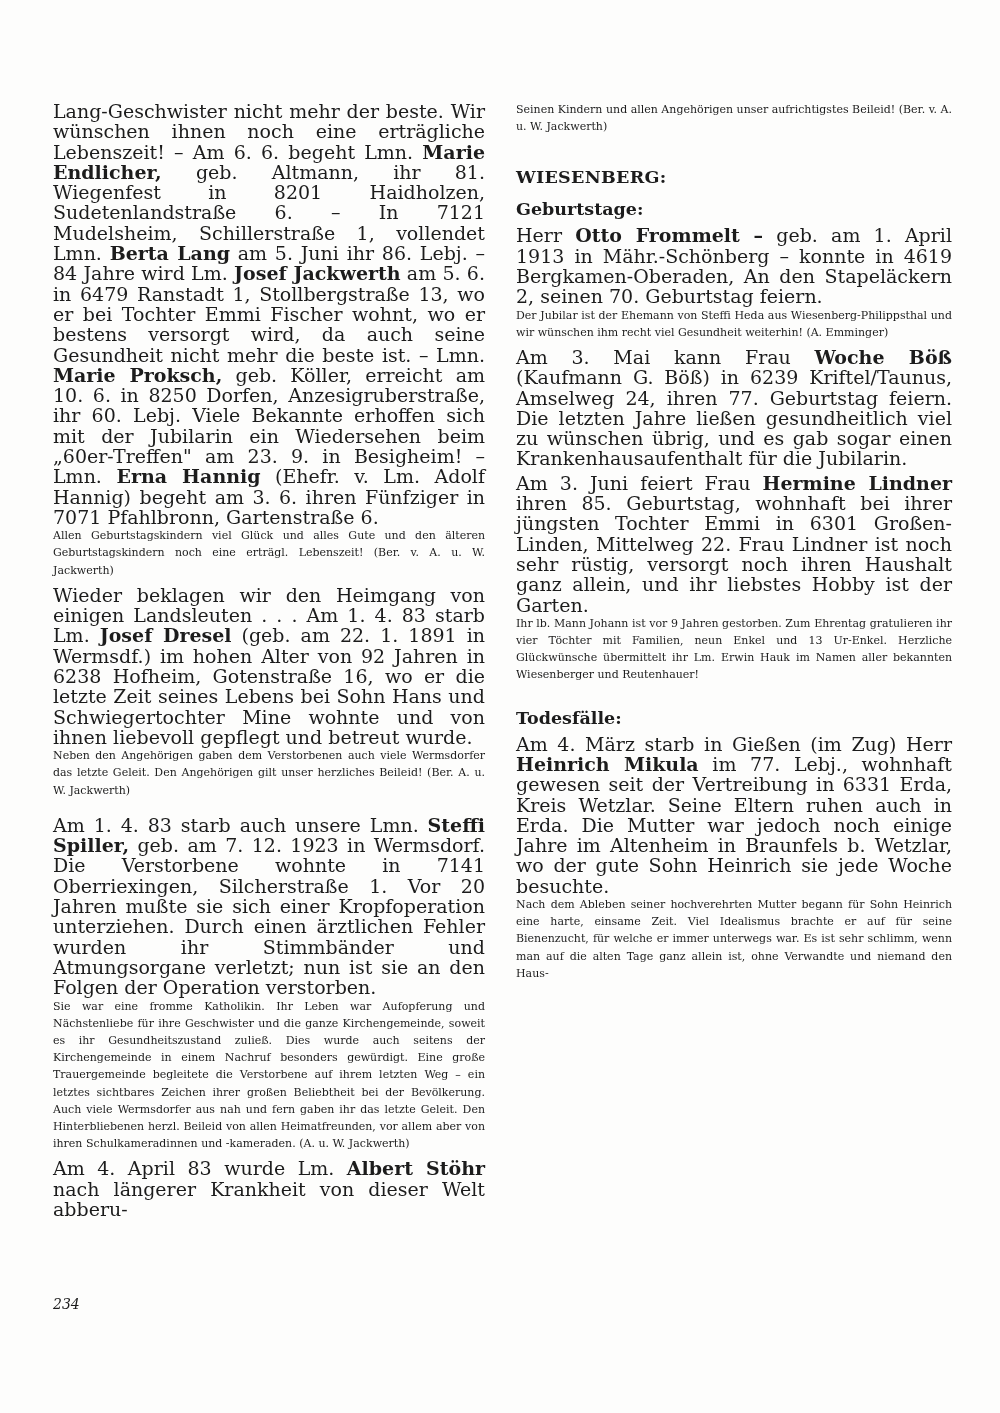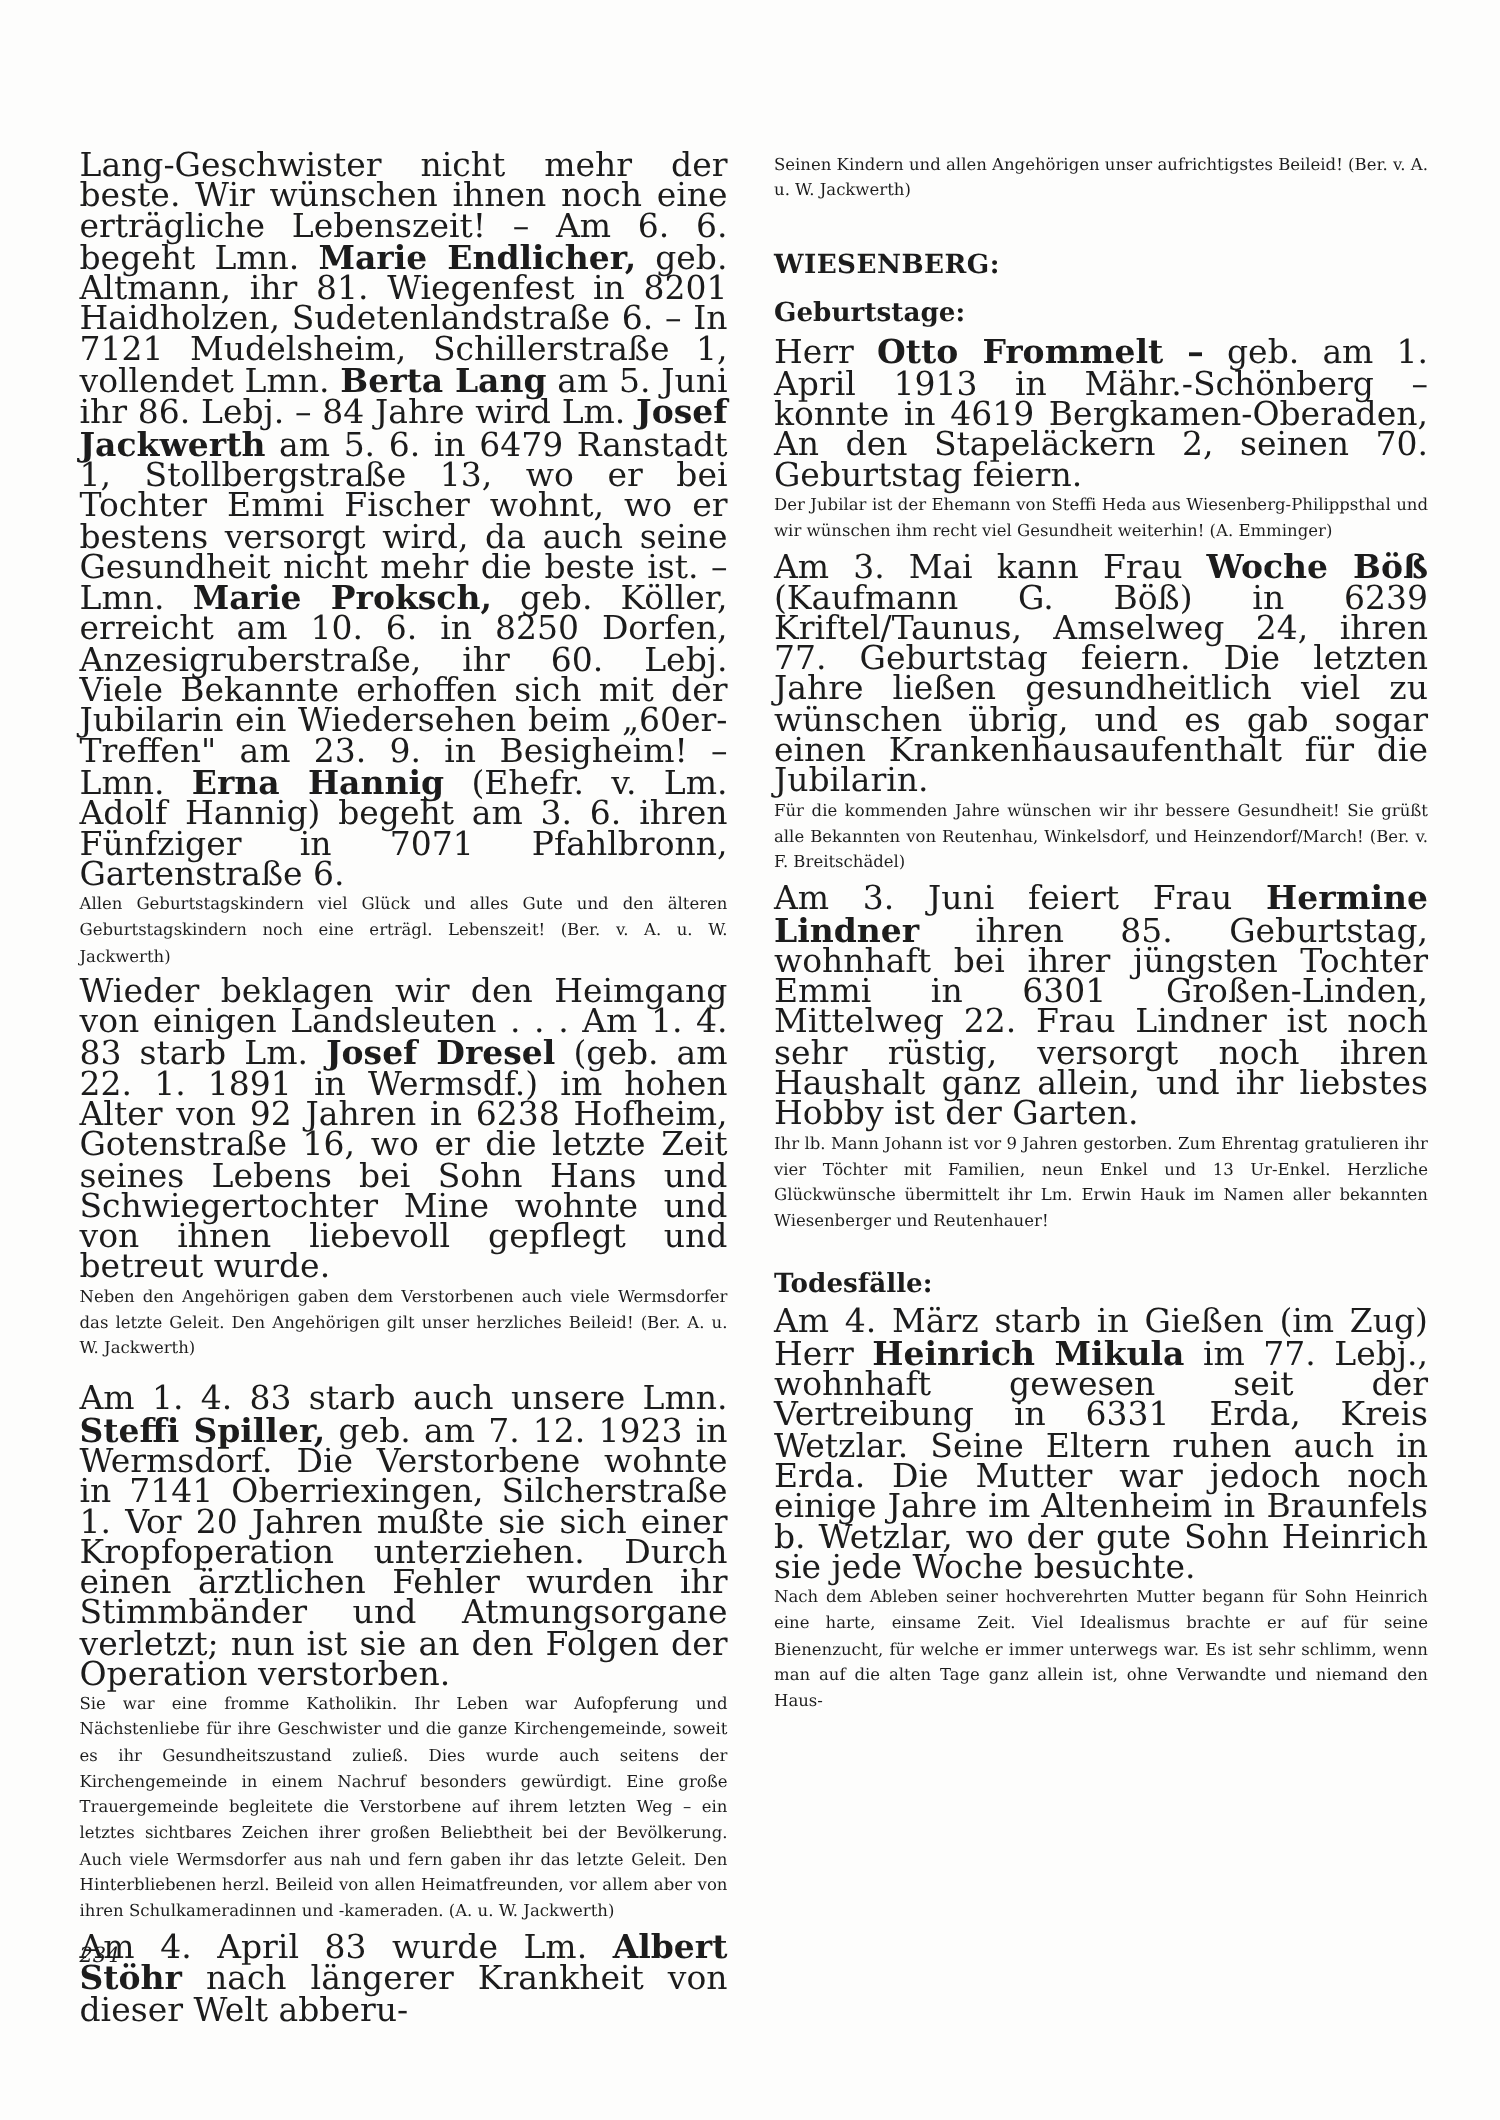--- a/index.html
+++ b/index.html
@@ -5,21 +5,21 @@
   html, body { margin: 0; padding: 0; }
   body {
     width: 1000px; height: 1413px; background: #fdfdfc;
     font-family: "DejaVu Serif", "Liberation Serif", serif;
     color: #1c1c1c; position: relative; overflow: hidden;
   }
   .page { position: absolute; left: 0; top: 0; width: 1000px; height: 1413px; }
   .col { position: absolute; top: 101px; text-align: justify; }
   .col-left { left: 53px; width: 432px; }
   .col-right { left: 516px; width: 436px; }
-  .p { font-size: 22px; line-height: 20.3px; margin: 0; hyphens: manual; }
+  .p { font-size: 19px; line-height: 20.3px; margin: 0; hyphens: manual; }
   .s { font-size: 11px; line-height: 17.2px; margin: 0 0 6px 0; }
   .p + .p, .s + .p { margin-top: 4px; }
   .gap { margin-top: 16px !important; }
   b { font-weight: bold; }
   .h-region { font-size: 17.5px; font-weight: bold; margin: 32px 0 5px 0; letter-spacing: 0.3px; }
   .h-sub { font-size: 17.5px; font-weight: bold; margin: 12px 0 6px 0; }
   .h-sub.deaths { margin-top: 24px; }
   .pagenum { position: absolute; left: 53px; top: 1296px; font-size: 14px; font-style: italic; }
 </style>
 </head>
@@ -43,21 +43,20 @@
   <div class="col col-right">
     <p class="s">Seinen Kindern und allen Angehörigen unser aufrichtigstes Beileid! (Ber. v. A. u. W. Jackwerth)</p>
 
     <div class="h-region">WIESENBERG:</div>
     <div class="h-sub">Geburtstage:</div>
 
     <p class="p"><span>Herr </span><b>Otto Frommelt –</b><span> geb. am 1. April 1913 in Mähr.-Schönberg – konnte in 4619 Bergkamen-Oberaden, An den Stapeläckern 2, seinen 70. Geburtstag feiern.</span></p>
     <p class="s">Der Jubilar ist der Ehemann von Steffi Heda aus Wiesenberg-Philippsthal und wir wünschen ihm recht viel Gesundheit weiterhin! (A. Emminger)</p>
 
     <p class="p"><span>Am 3. Mai kann Frau </span><b>Woche Böß</b><span> (Kaufmann G. Böß) in 6239 Kriftel/Taunus, Amselweg 24, ihren 77. Geburtstag feiern. Die letzten Jahre ließen gesundheitlich viel zu wünschen übrig, und es gab sogar einen Krankenhausaufenthalt für die Jubilarin.</span></p>
-    <p class="s">Für die kommenden Jahre wünschen wir ihr bessere Gesundheit! Sie grüßt alle Bekannten von Reutenhau, Winkelsdorf, und Heinzendorf/March! (Ber. v. F. Breitschädel)</p>
 
     <p class="p"><span>Am 3. Juni feiert Frau </span><b>Hermine Lindner</b><span> ihren 85. Geburtstag, wohnhaft bei ihrer jüngsten Tochter Emmi in 6301 Großen-Linden, Mittelweg 22. Frau Lindner ist noch sehr rüstig, versorgt noch ihren Haushalt ganz allein, und ihr liebstes Hobby ist der Garten.</span></p>
     <p class="s">Ihr lb. Mann Johann ist vor 9 Jahren gestorben. Zum Ehrentag gratulieren ihr vier Töchter mit Familien, neun Enkel und 13 Ur-Enkel. Herzliche Glückwünsche übermittelt ihr Lm. Erwin Hauk im Namen aller bekannten Wiesenberger und Reutenhauer!</p>
 
     <div class="h-sub deaths">Todesfälle:</div>
 
     <p class="p"><span>Am 4. März starb in Gießen (im Zug) Herr </span><b>Heinrich Mikula</b><span> im 77. Lebj., wohnhaft gewesen seit der Vertreibung in 6331 Erda, Kreis Wetzlar. Seine Eltern ruhen auch in Erda. Die Mutter war jedoch noch einige Jahre im Altenheim in Braunfels b. Wetzlar, wo der gute Sohn Heinrich sie jede Woche besuchte.</span></p>
     <p class="s">Nach dem Ableben seiner hochverehrten Mutter begann für Sohn Heinrich eine harte, einsame Zeit. Viel Idealismus brachte er auf für seine Bienenzucht, für welche er immer unterwegs war. Es ist sehr schlimm, wenn man auf die alten Tage ganz allein ist, ohne Verwandte und niemand den Haus-</p>
   </div>
 

